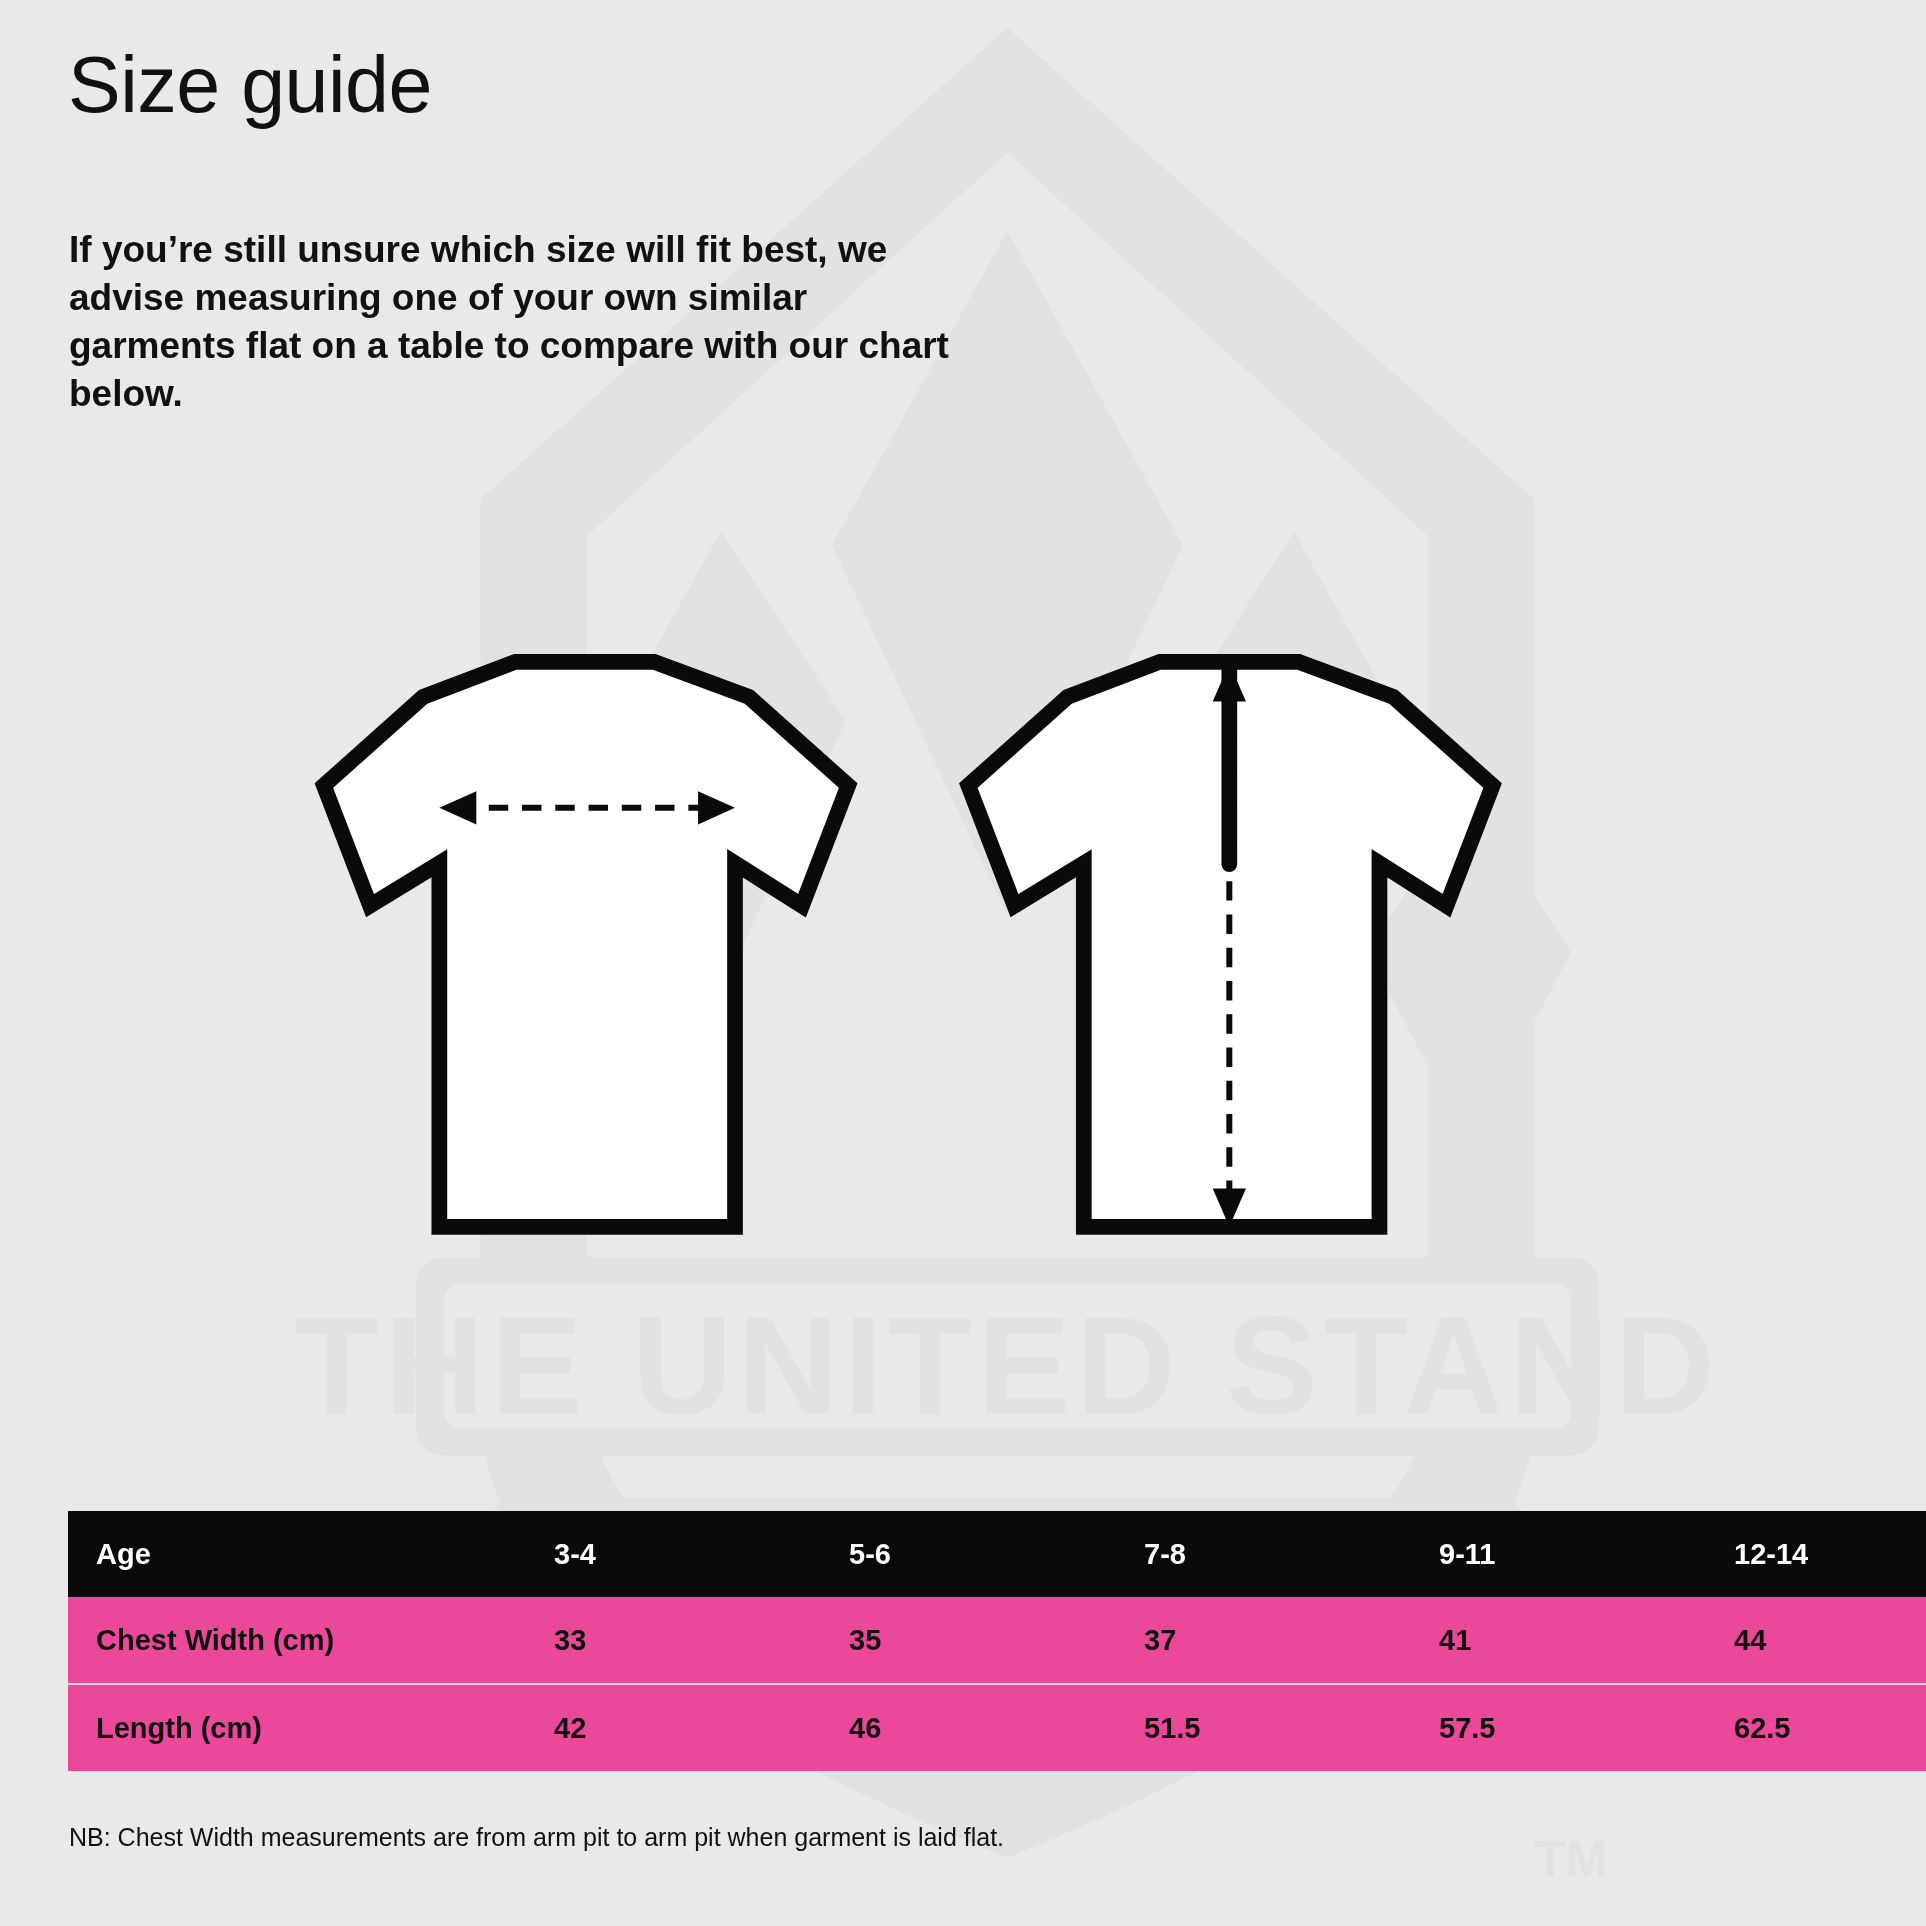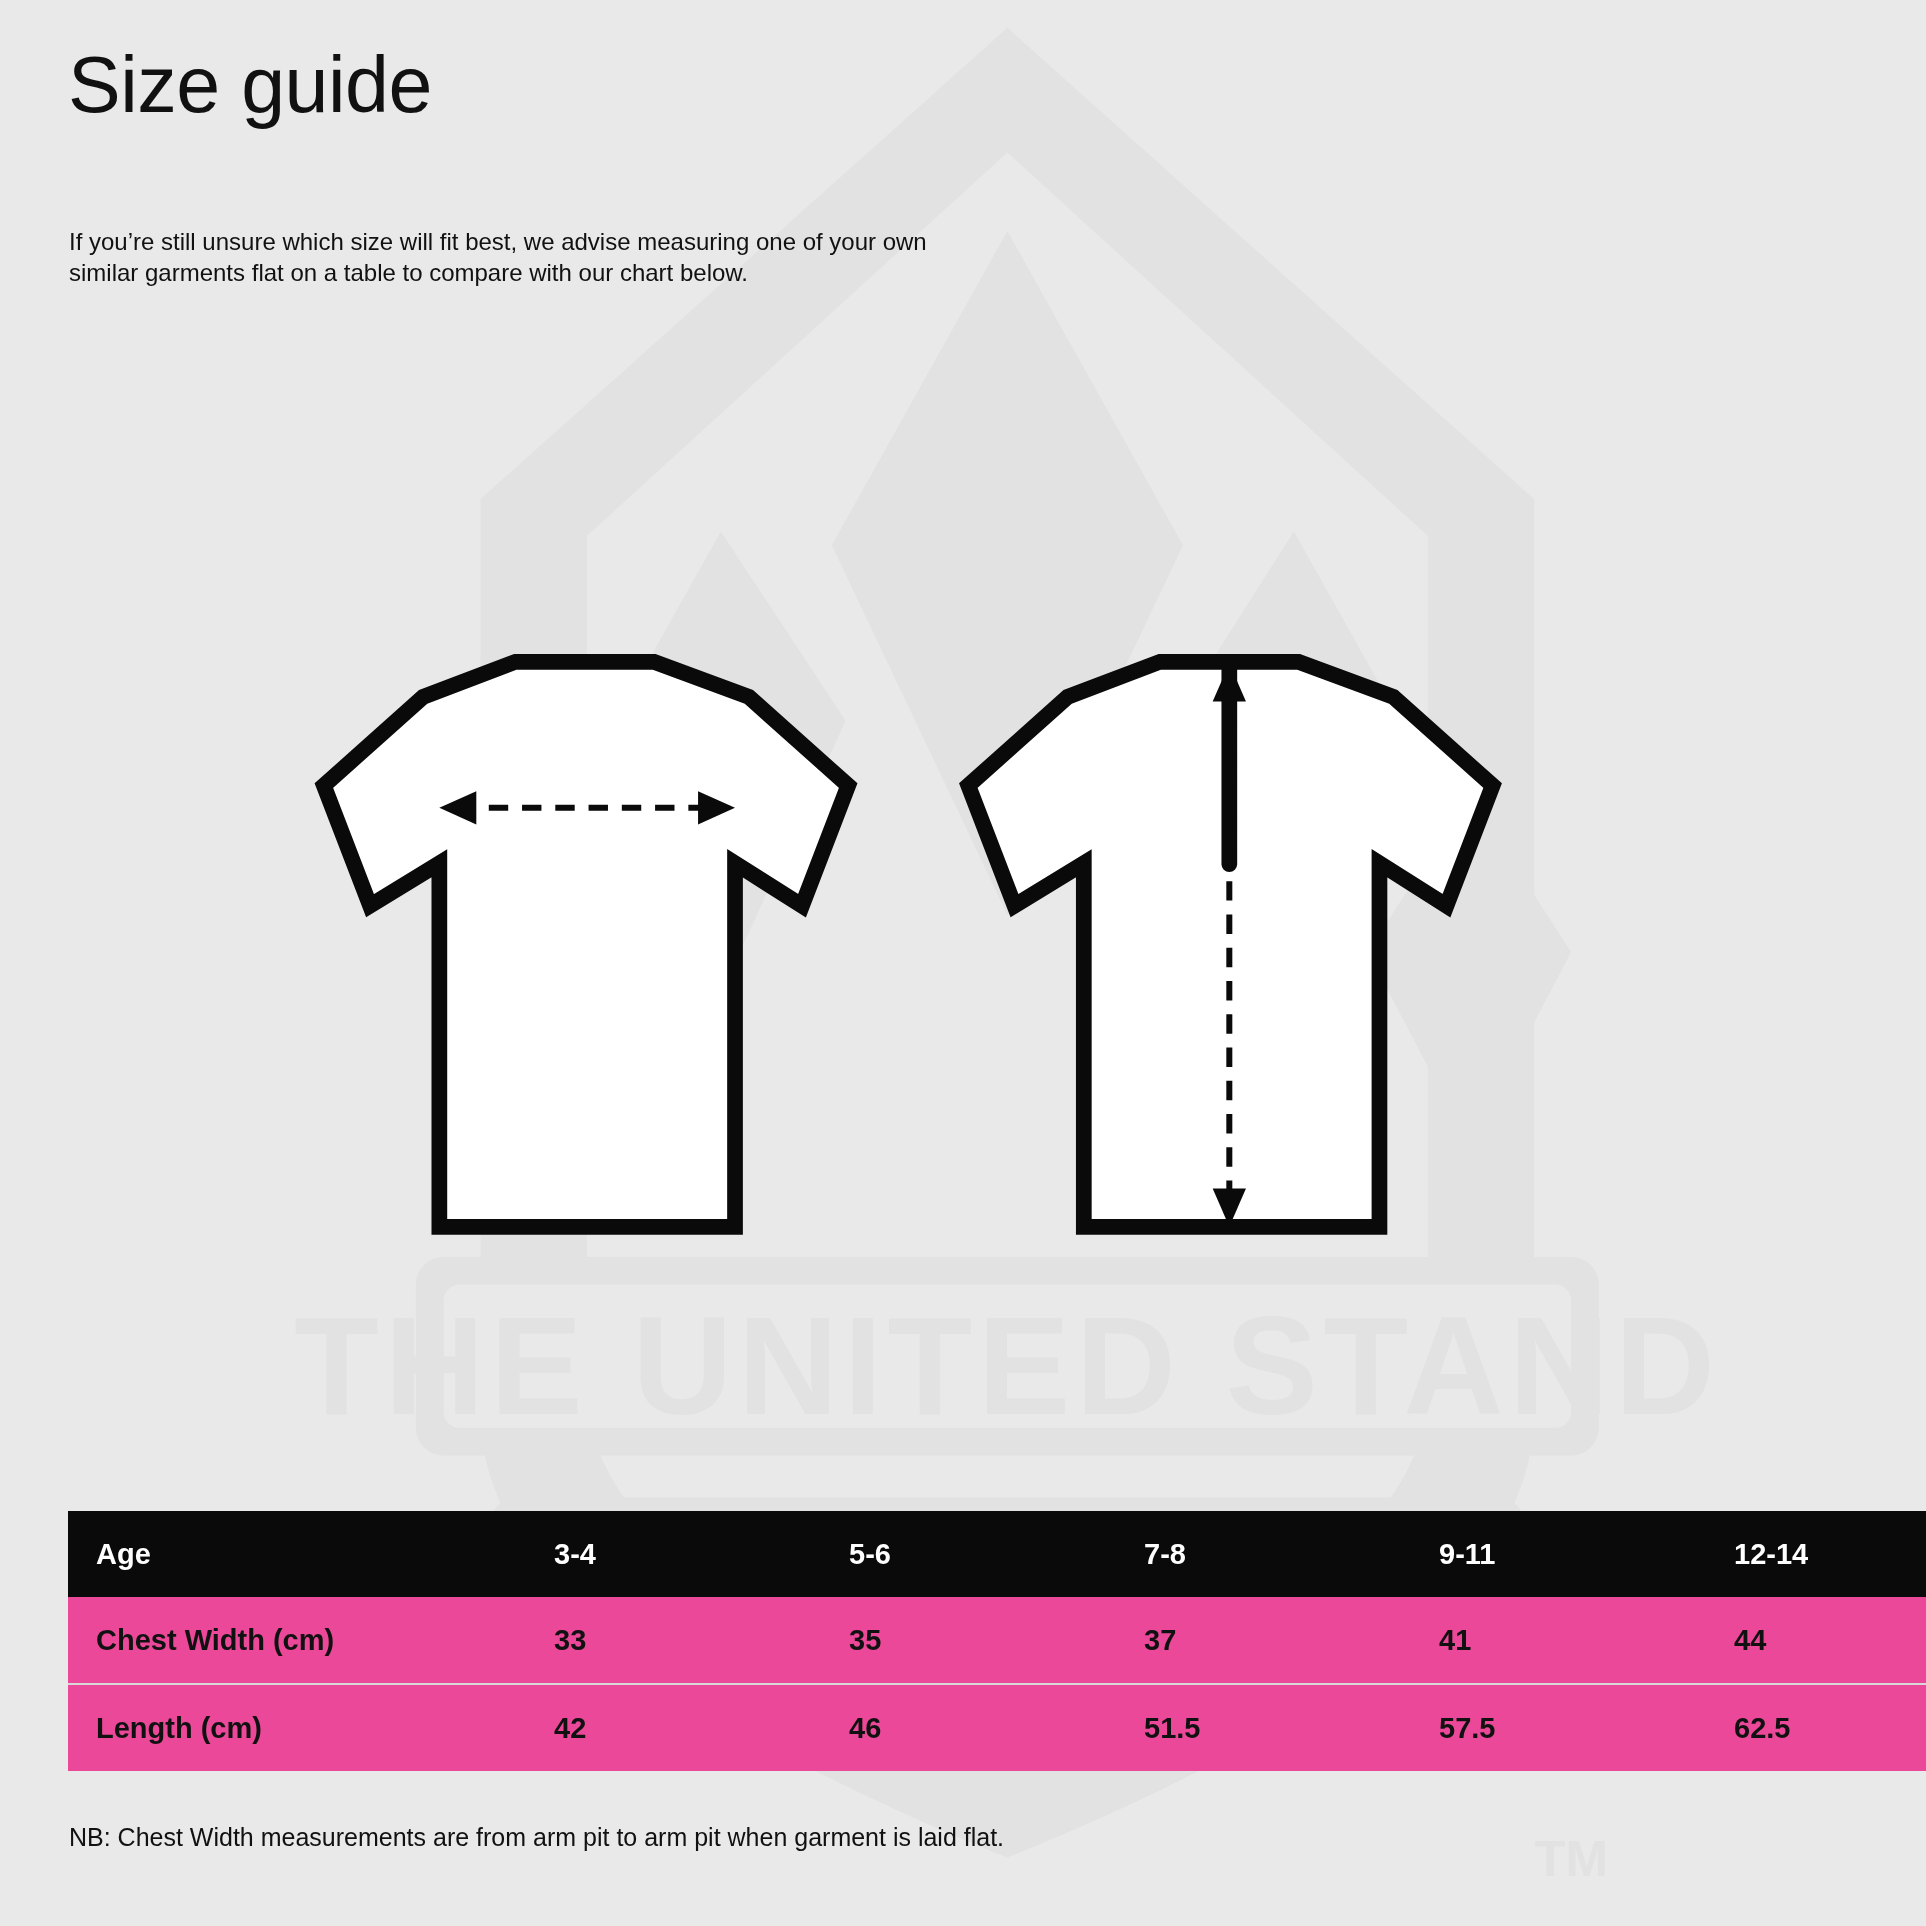--- a/index.html
+++ b/index.html
@@ -44,22 +44,22 @@
     line-height: 1.05;
     color: #111111;
     white-space: nowrap;
   }
 
   .intro {
     position: absolute;
     left: 69px;
     top: 226px;
     width: 887px;
-    font-size: 24px;
-    font-weight: 400;
+    font-size: 37px;
+    font-weight: 700;
     line-height: 1.30;
     color: #111111;
   }
 
   
   .diagrams {
     position: absolute;
     left: 259px;
     top: 647px;
     width: 1414px;

